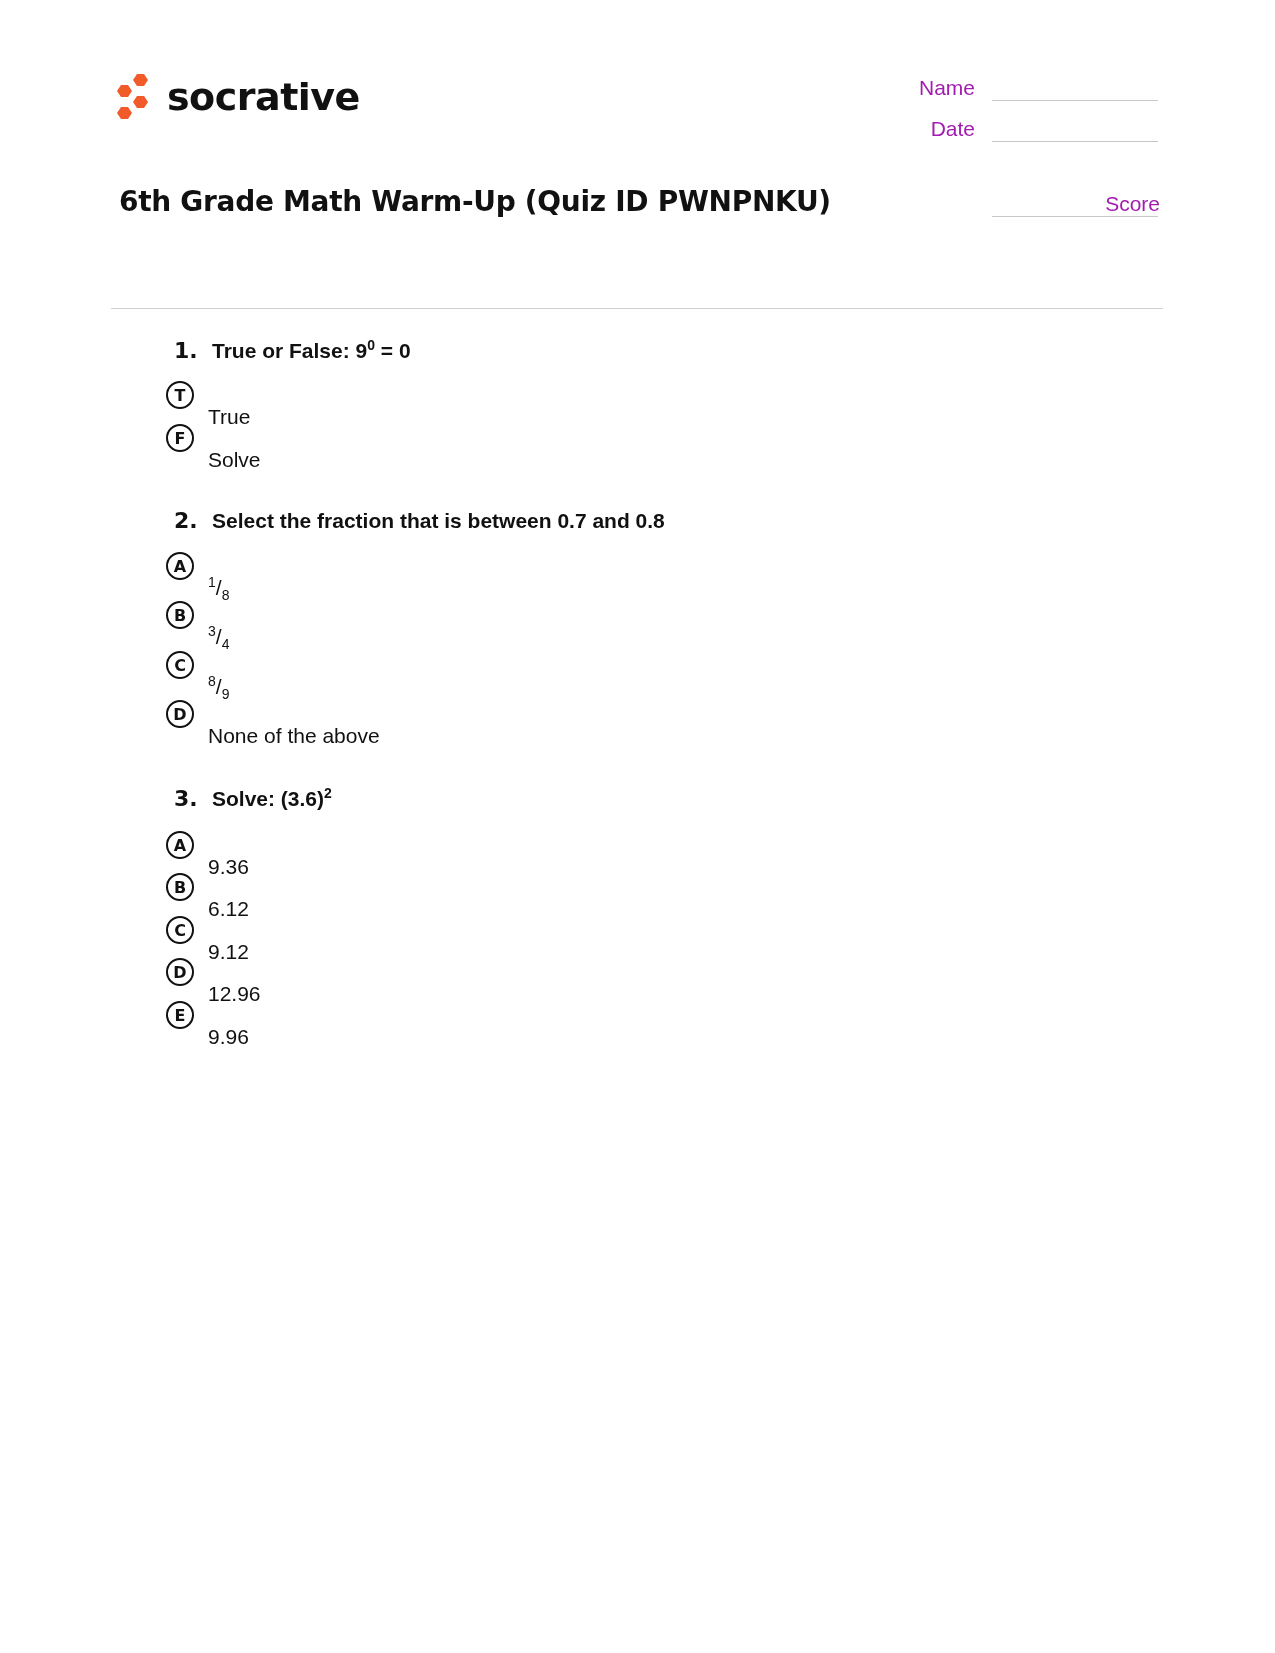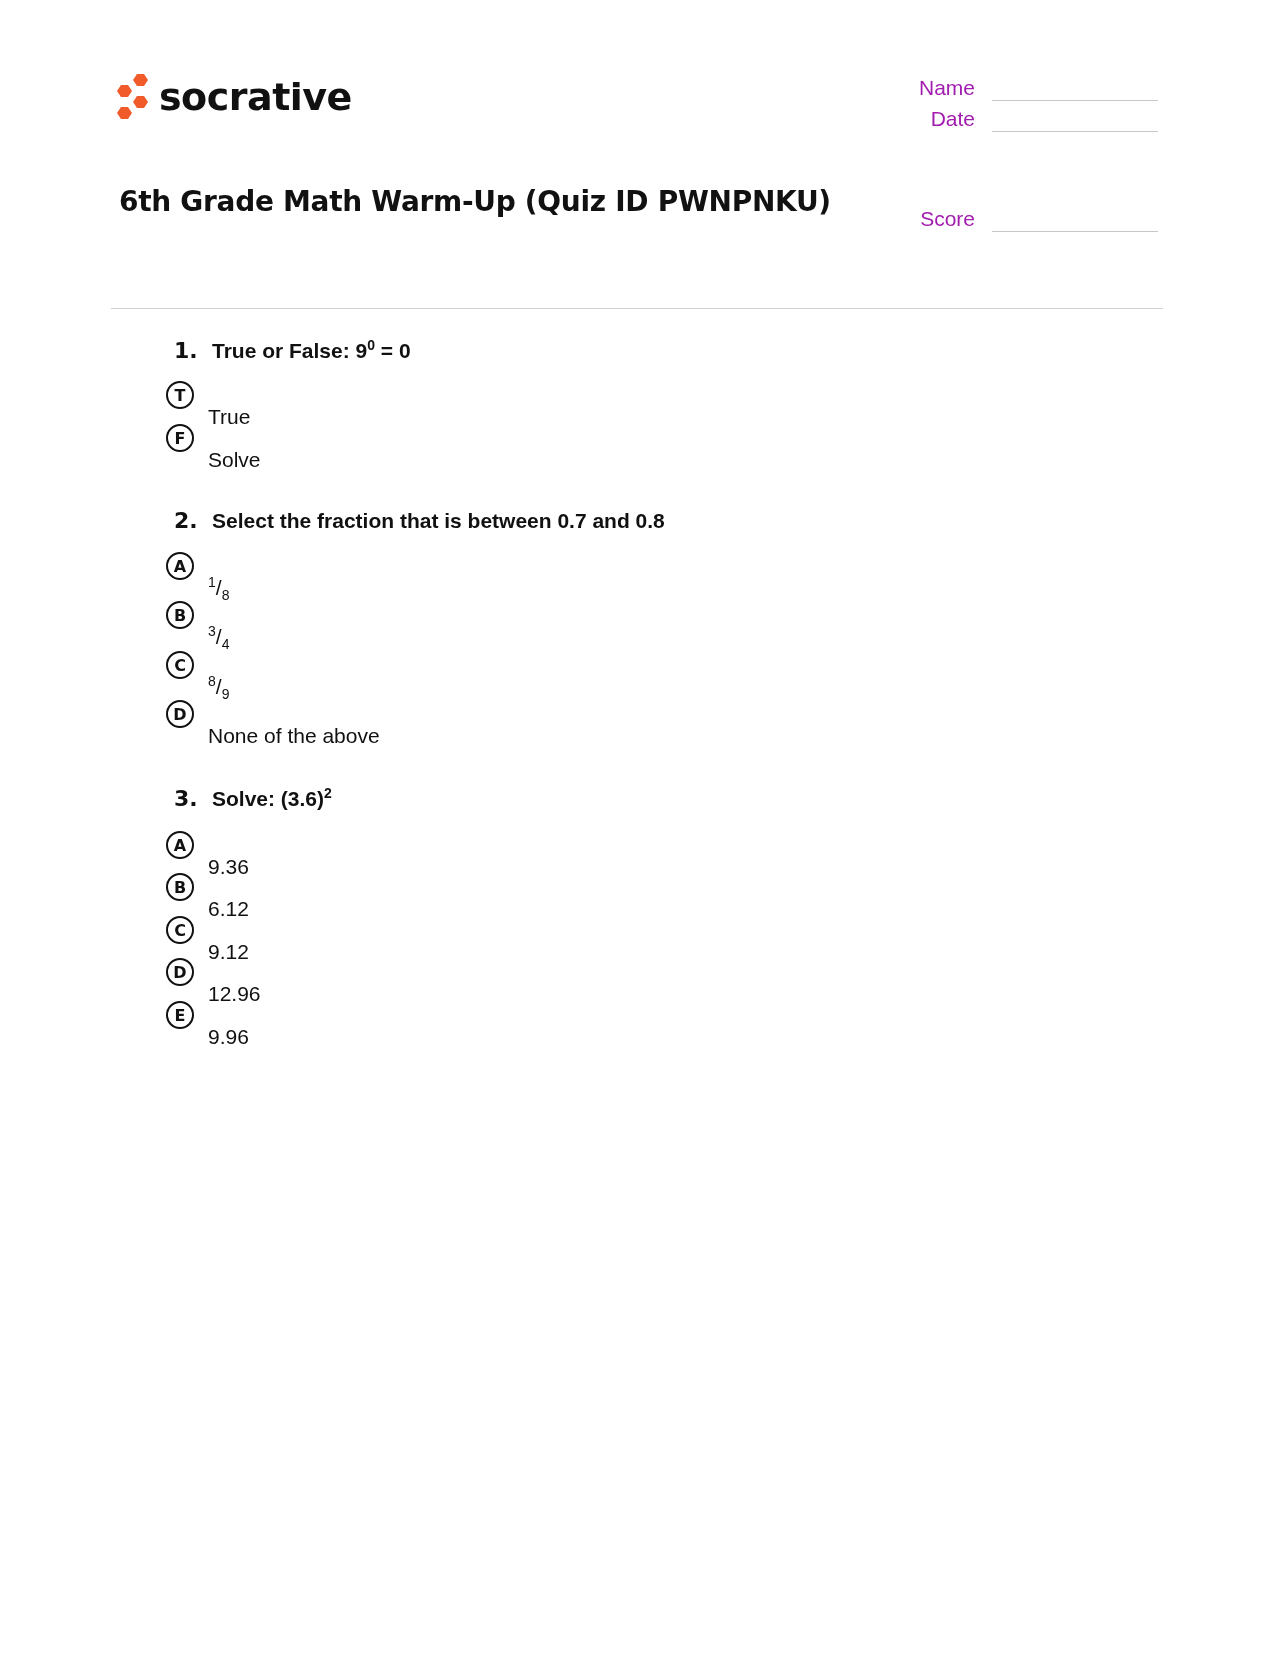--- a/index.html
+++ b/index.html
@@ -1,19 +1,19 @@
 <!DOCTYPE html>
 <html><head>
 <meta charset="utf-8">
 <style>
   html, body { margin: 0; padding: 0; background: #ffffff; }
   body { width: 1275px; height: 1653px; position: relative; font-family: "Liberation Sans", sans-serif; color: #111; }
   .logo { position: absolute; left: 111px; top: 72px; display: flex; align-items: center; }
   .logo svg { width: 40px; height: 50px; }
-  .logo-text { font-family: "DejaVu Sans", sans-serif; font-size: 38px; font-weight: 700; letter-spacing: -0.5px; margin-left: 8px; color: #111; }
+  .logo-text { font-family: "DejaVu Sans", sans-serif; font-size: 38px; font-weight: 700; letter-spacing: -0.5px; margin-left: 16px; color: #111; }
   .meta { position: absolute; left: 860px; top: 72px; width: 300px; }
   .meta-row { position: absolute; left: 0; width: 300px; display: flex; align-items: flex-end; }
   .meta-label { width: 115px; text-align: right; font-size: 21px; color: #a21caf; }
   .meta-line { position: absolute; left: 132px; width: 166px; border-bottom: 1.5px solid #c8c8c8; }
   .title { position: absolute; left: 111px; top: 165px; width: 780px; font-family: "DejaVu Sans", sans-serif; font-weight: 700; font-size: 28px; line-height: 58px; letter-spacing: -0.3px; margin: 8px; color: #111; }
   .divider { position: absolute; left: 111px; top: 308px; width: 1052px; height: 0; border-top: 1.5px solid #cfcfcf; }
   .q { position: absolute; left: 166px; }
   .q-head { display: flex; align-items: baseline; height: 40px; }
   .q-num { width: 46px; font-family: "DejaVu Sans", sans-serif; font-weight: 700; font-size: 22px; text-align: left; padding-left: 8px; box-sizing: border-box; }
   .q-text { font-size: 21px; font-weight: bold; }
@@ -34,25 +34,25 @@
     <polygon points="10,35 17,35 21,41 17,47 10,47 6,41" fill="#f15a29"></polygon>
   </svg>
   <span class="logo-text">socrative</span>
 </div>
 
 <div class="meta">
   <div class="meta-row" style="top:4px;">
     <span class="meta-label">Name</span>
     <span class="meta-line" style="top:24px;"></span>
   </div>
-  <div class="meta-row" style="top:35px;">
+  <div class="meta-row" style="top:45px;">
     <span class="meta-label">Date</span>
     <span class="meta-line" style="top:24px;"></span>
   </div>
-  <div class="meta-row" style="top:135px;">
+  <div class="meta-row" style="top:120px;justify-content:flex-end;">
     <span class="meta-label">Score</span>
     <span class="meta-line" style="top:24px;"></span>
   </div>
 </div>
 
 <h1 class="title">6th Grade Math Warm-Up (Quiz ID PWNPNKU)</h1>
 
 <div class="divider"></div>
 
 <div class="q" style="top:338px;">

